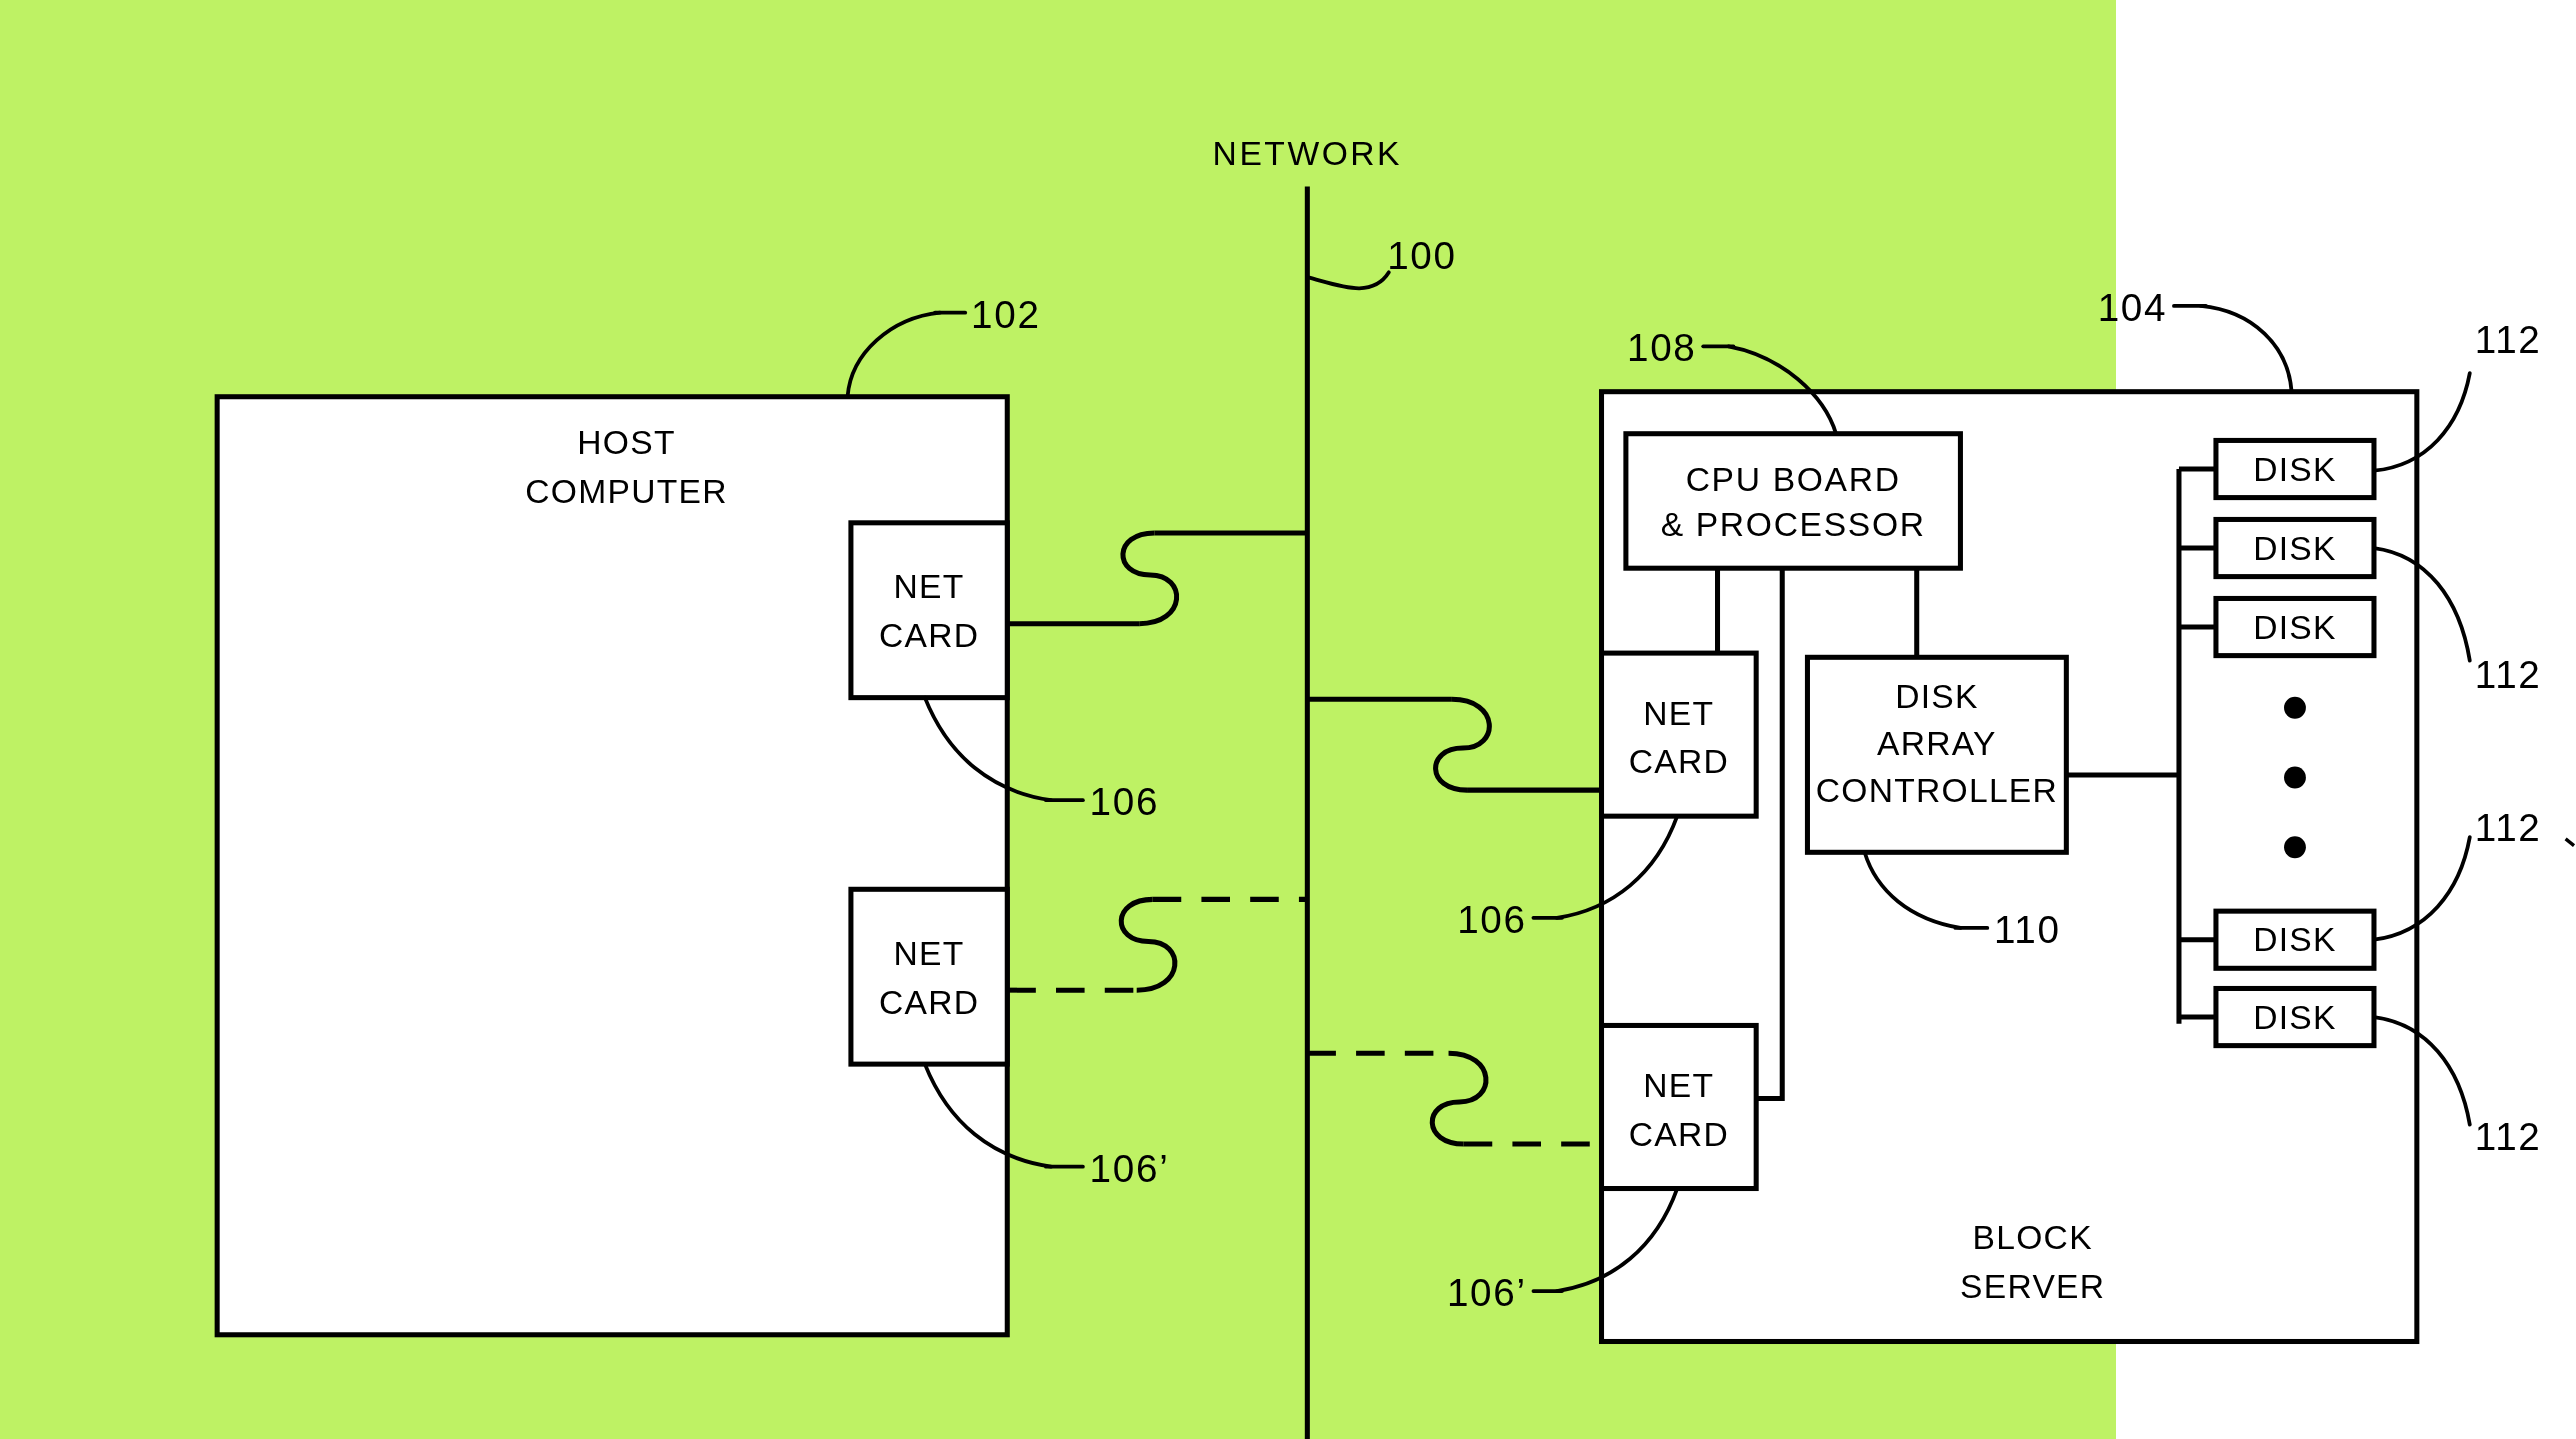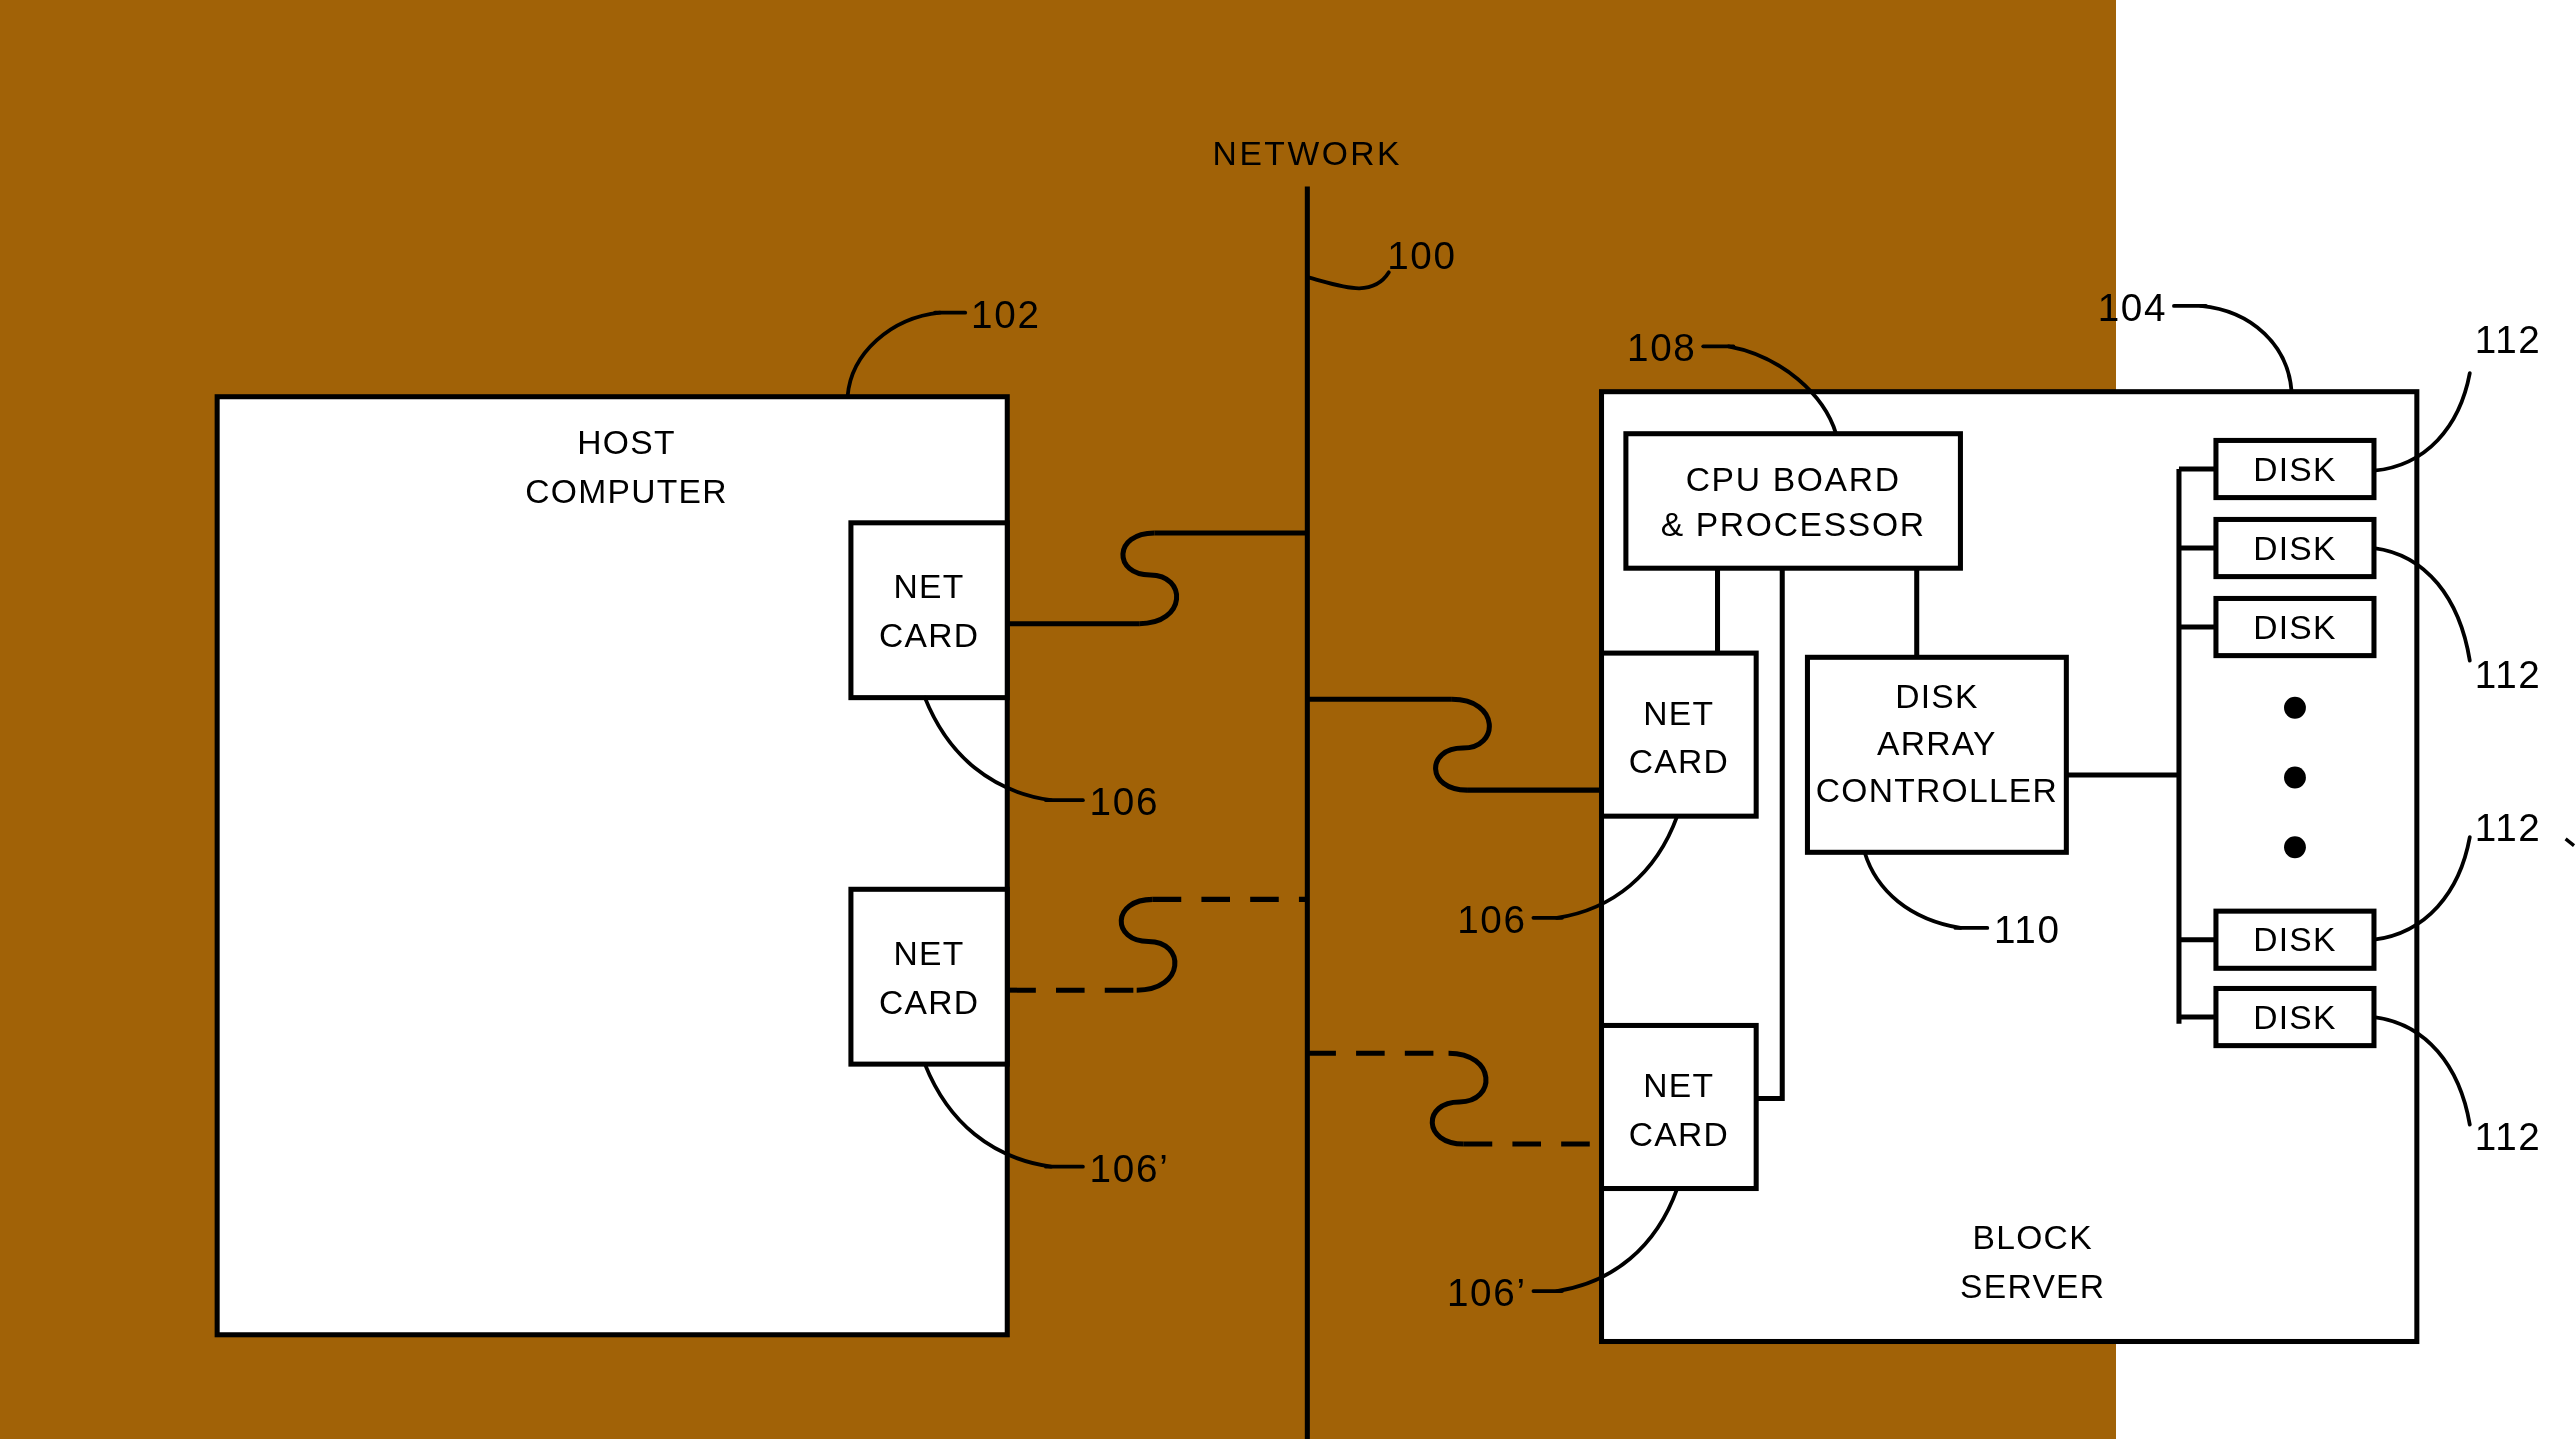--- a/index.html
+++ b/index.html
@@ -10,21 +10,21 @@
   body {
     width: 2576px;
     height: 1439px;
     overflow: hidden;
     font-family: "Liberation Sans", sans-serif;
   }
   #figure-root {
     position: relative;
     width: 2116px;
     height: 1439px;
-    background: #a16207;
+    background: #bef264;
     text-align: right;
   }
   svg#diagram {
     position: absolute;
     top: 0;
     left: 0;
     width: 2576px;
     height: 1439px;
     display: block;
   }

